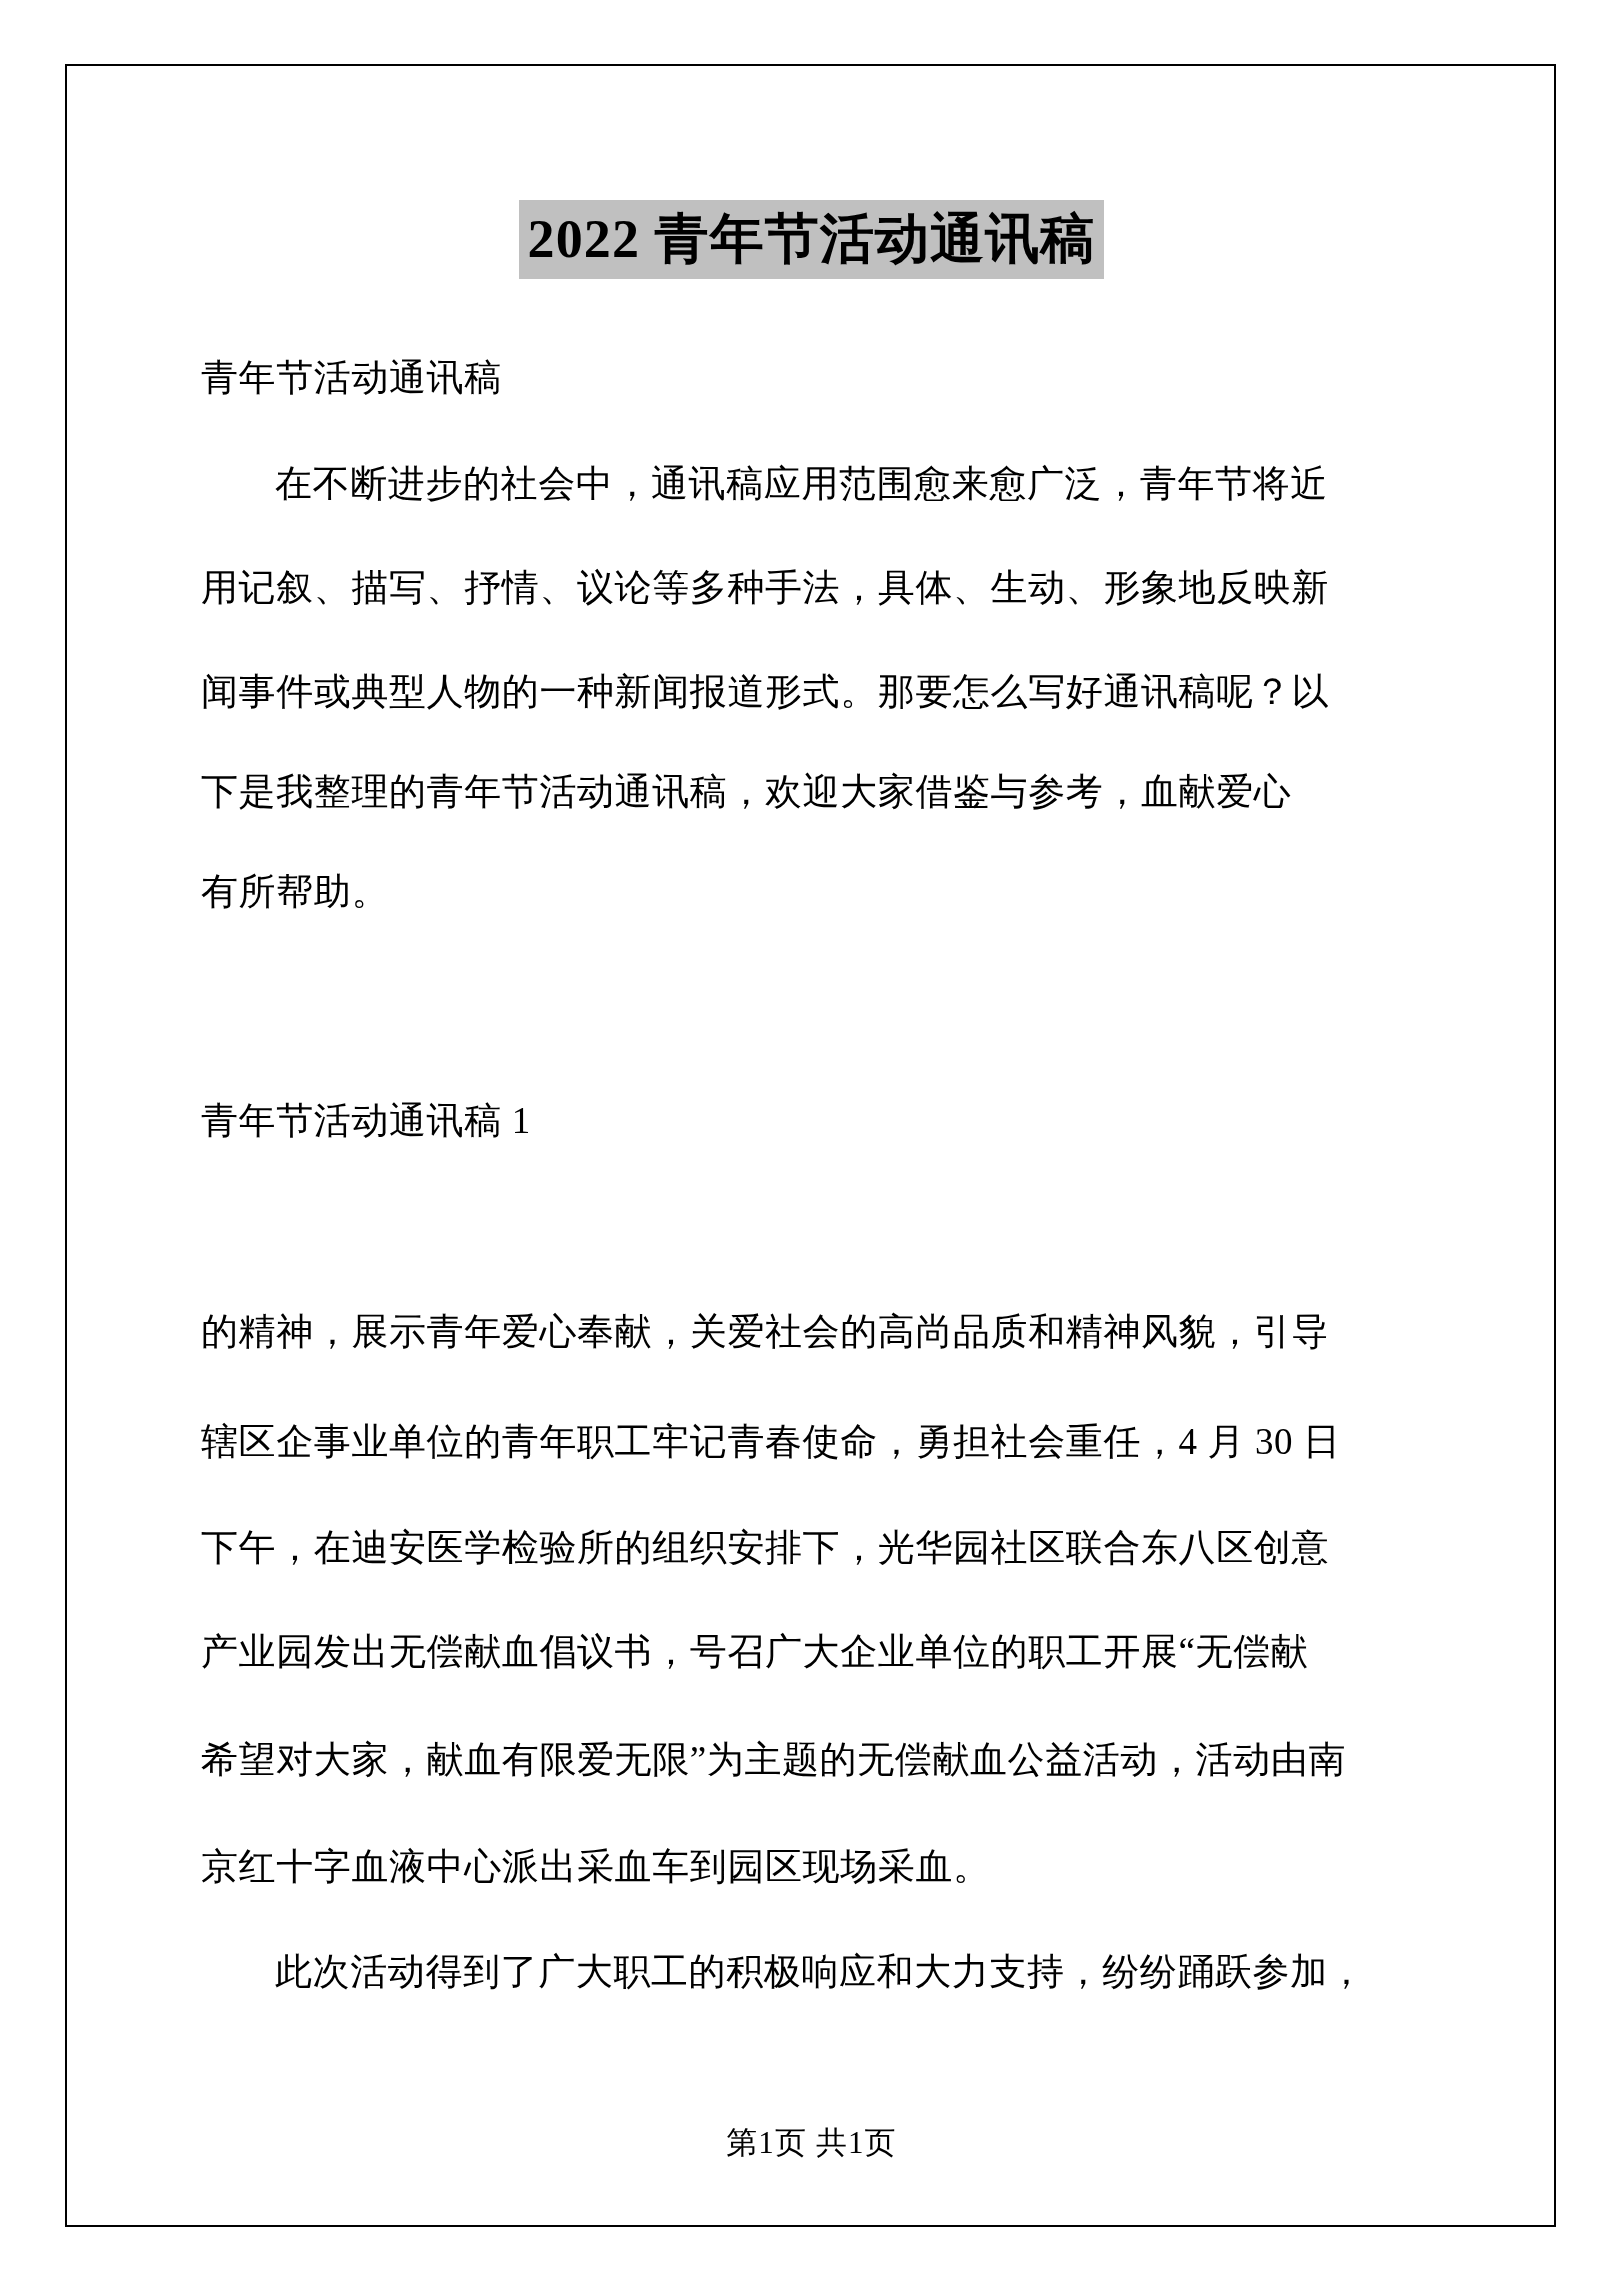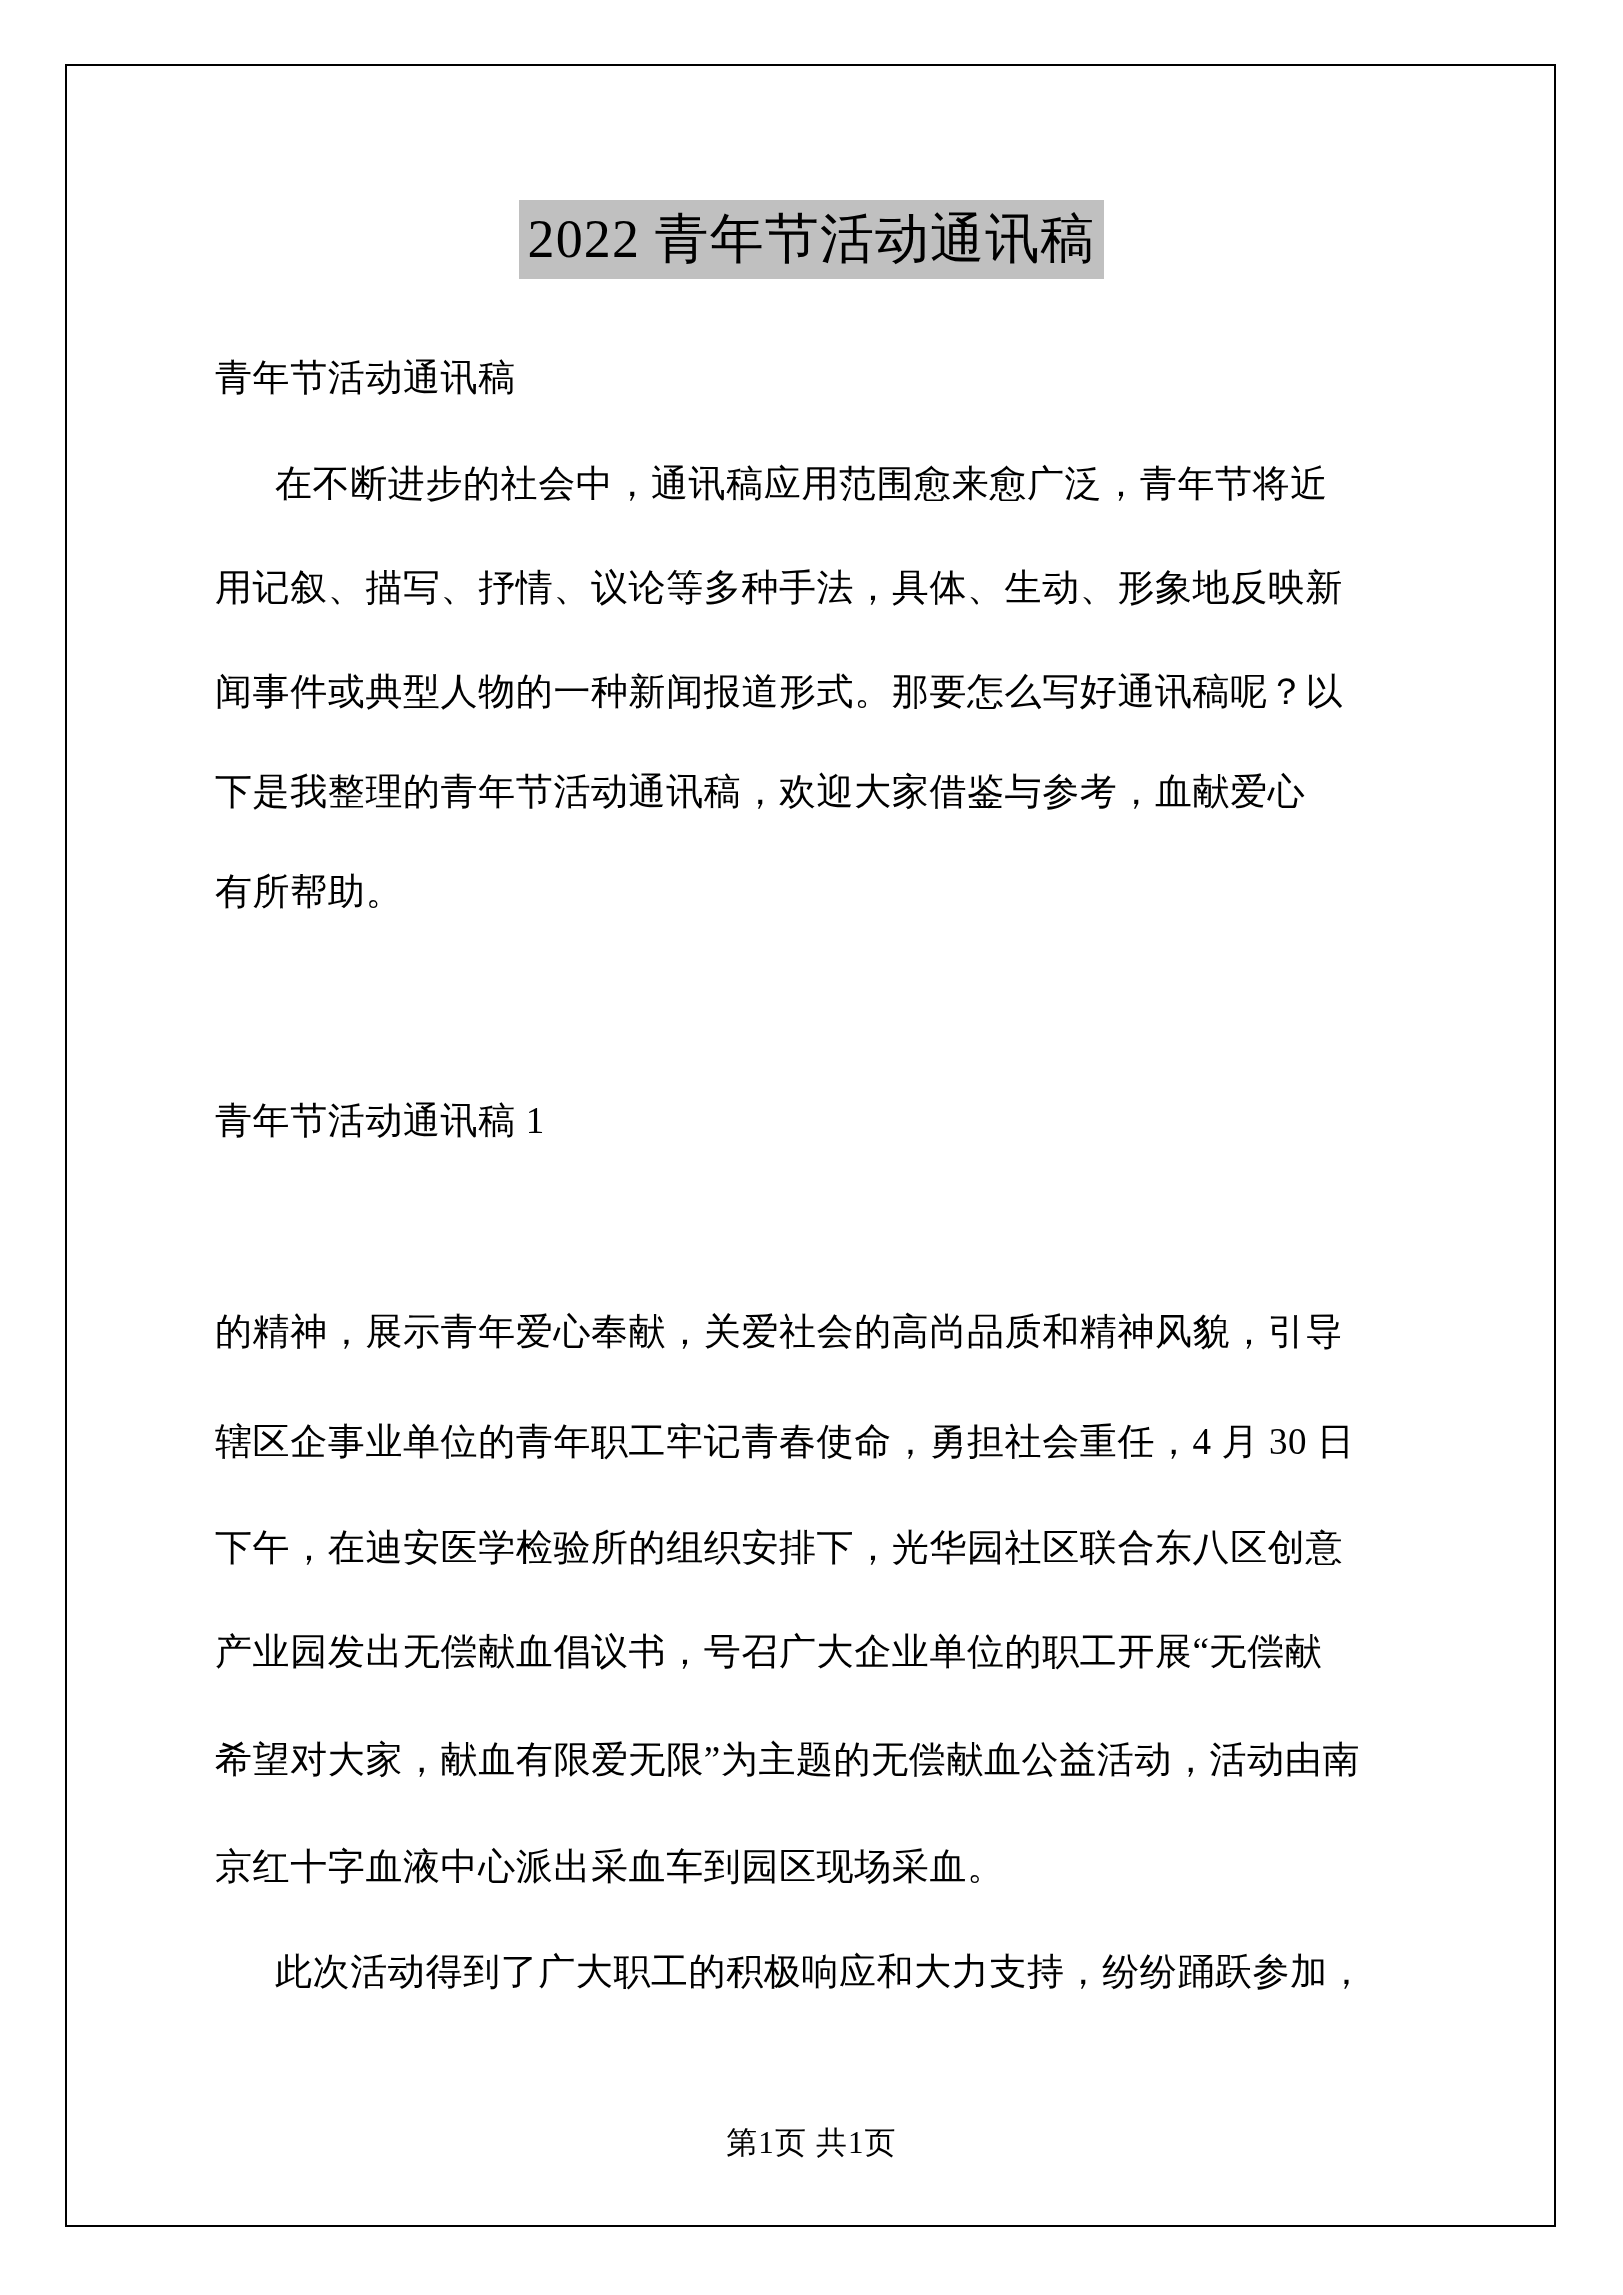--- a/index.html
+++ b/index.html
@@ -25,26 +25,26 @@
     text-align:center;
     white-space:nowrap;
   }
   .doc-title-hl{
     display:inline-block;
     background:#c0c0c0;
     padding:0 9px;
     height:79px;
     line-height:79px;
     font-size:54px;
-    font-weight:normal;
+    font-weight:bold;
     letter-spacing:1.1px;
   }
   .bodyline{
     position:absolute;
-    left:215px;
+    left:201px;
     height:37px;
     line-height:37px;
     font-size:37px;
     letter-spacing:0.6px;
     white-space:nowrap;
   }
   .bodyline.indented{ left:275px; }
   .doc-footer{
     position:absolute;
     left:0;top:2131px;

